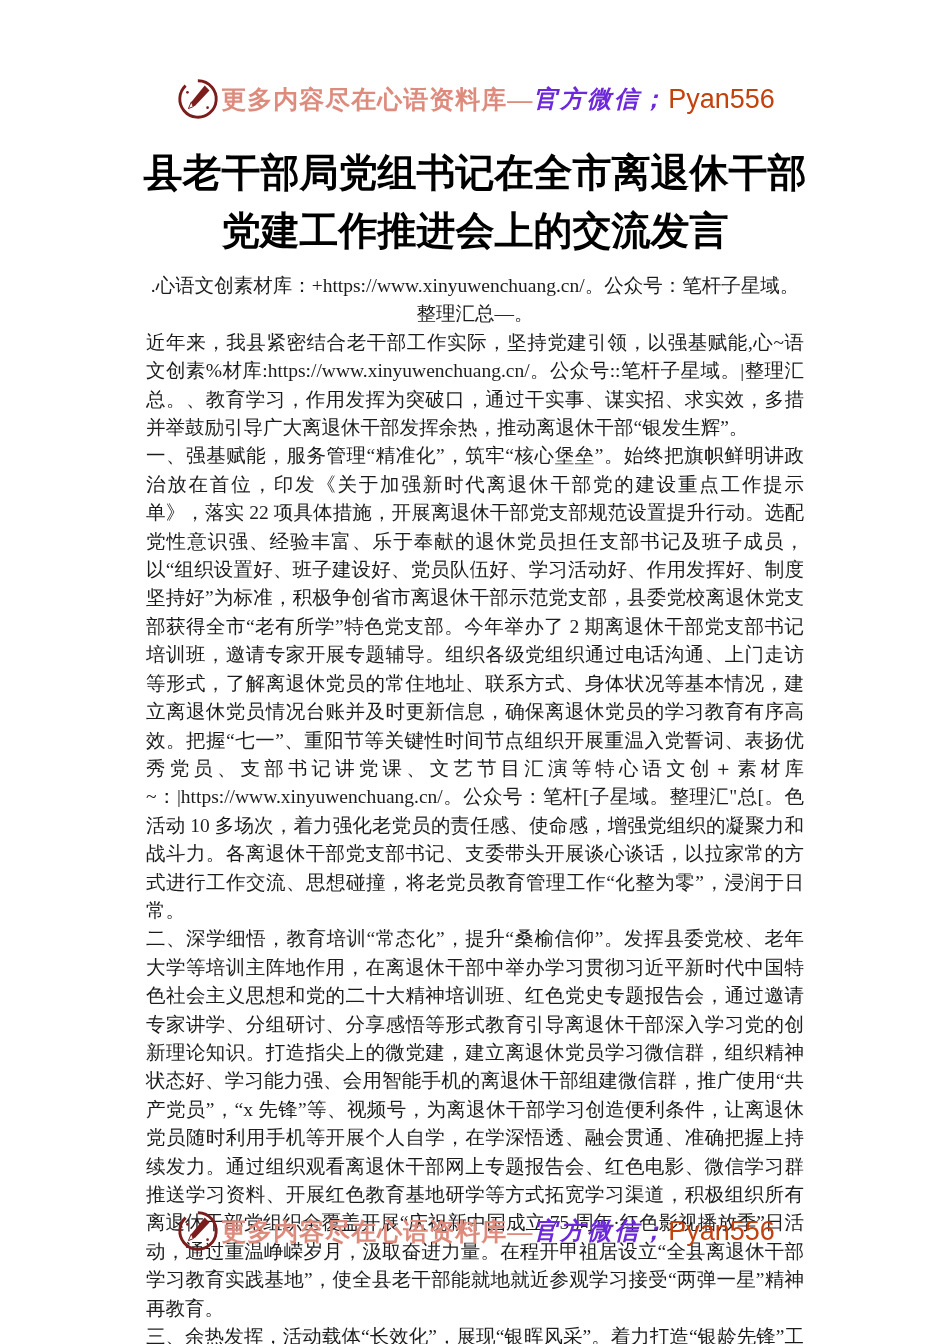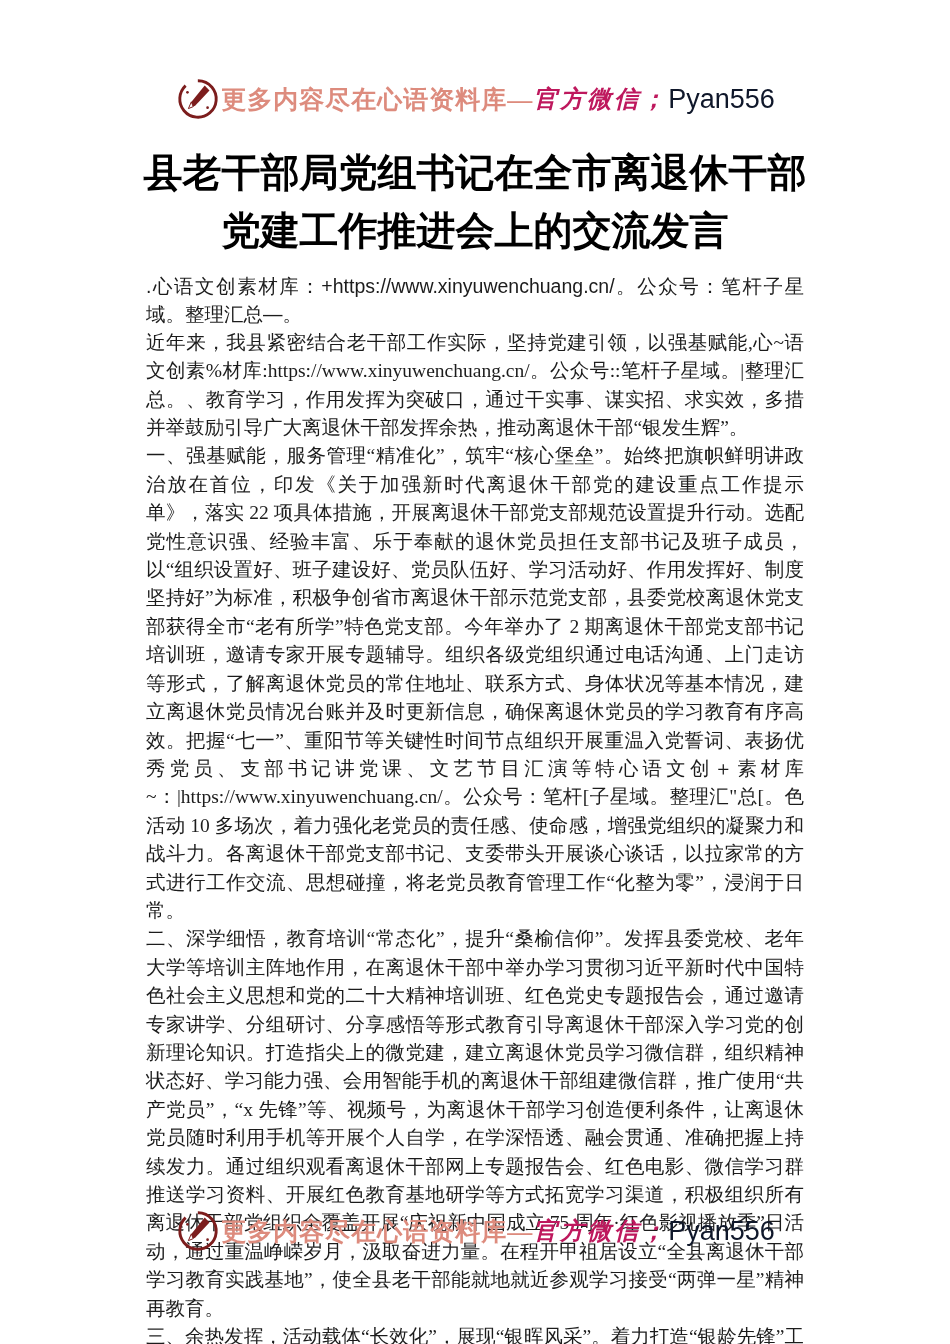--- a/index.html
+++ b/index.html
@@ -22,43 +22,43 @@
   .wm-footer { position: absolute; top: 1208px; left: 0; right: 0; }
   .logo { width: 46px; height: 46px; flex: 0 0 auto; }
   .wm-main {
     font-family: "Liberation Serif", serif;
     font-weight: bold; font-size: 25px; letter-spacing: 1px;
     color: #dd8b7d;
   }
   .wm-label {
     font-family: "Liberation Serif", serif;
     font-style: italic; font-weight: bold; font-size: 24px;
-    letter-spacing: 3px; color: #be185d;
+    letter-spacing: 3px; color: #6d28d9;
   }
   .wm-account {
     font-family: "Liberation Sans", sans-serif;
-    font-size: 27px; color: #0f172a;
+    font-size: 27px; color: #c2410c;
   }
 
   
   .title {
     width: 690px; margin: 22px auto 0;
     text-align: center;
     font-family: "Liberation Serif", serif;
     font-weight: bold; font-size: 39px; line-height: 58px;
     color: #000000;
   }
 
   
   .content {
     width: 658px; margin: 12px auto 0;
     font-size: 19.5px; line-height: 28.4px;
   }
   .content p { margin: 0; text-align: justify; }
-  p.intro { font-family: Liberation Sans, sans-serif; }
+  p.intro { text-align: center; font-family: Liberation Serif, serif; }
   .para-sans { font-family: Liberation Serif, serif; }
   .para-serif { font-family: "Liberation Serif", serif; }
   .lead-bold { font-weight: normal; }
 </style>
 </head>
 <body>
 
 <div class="page">
 
   <div class="watermark wm-header">

